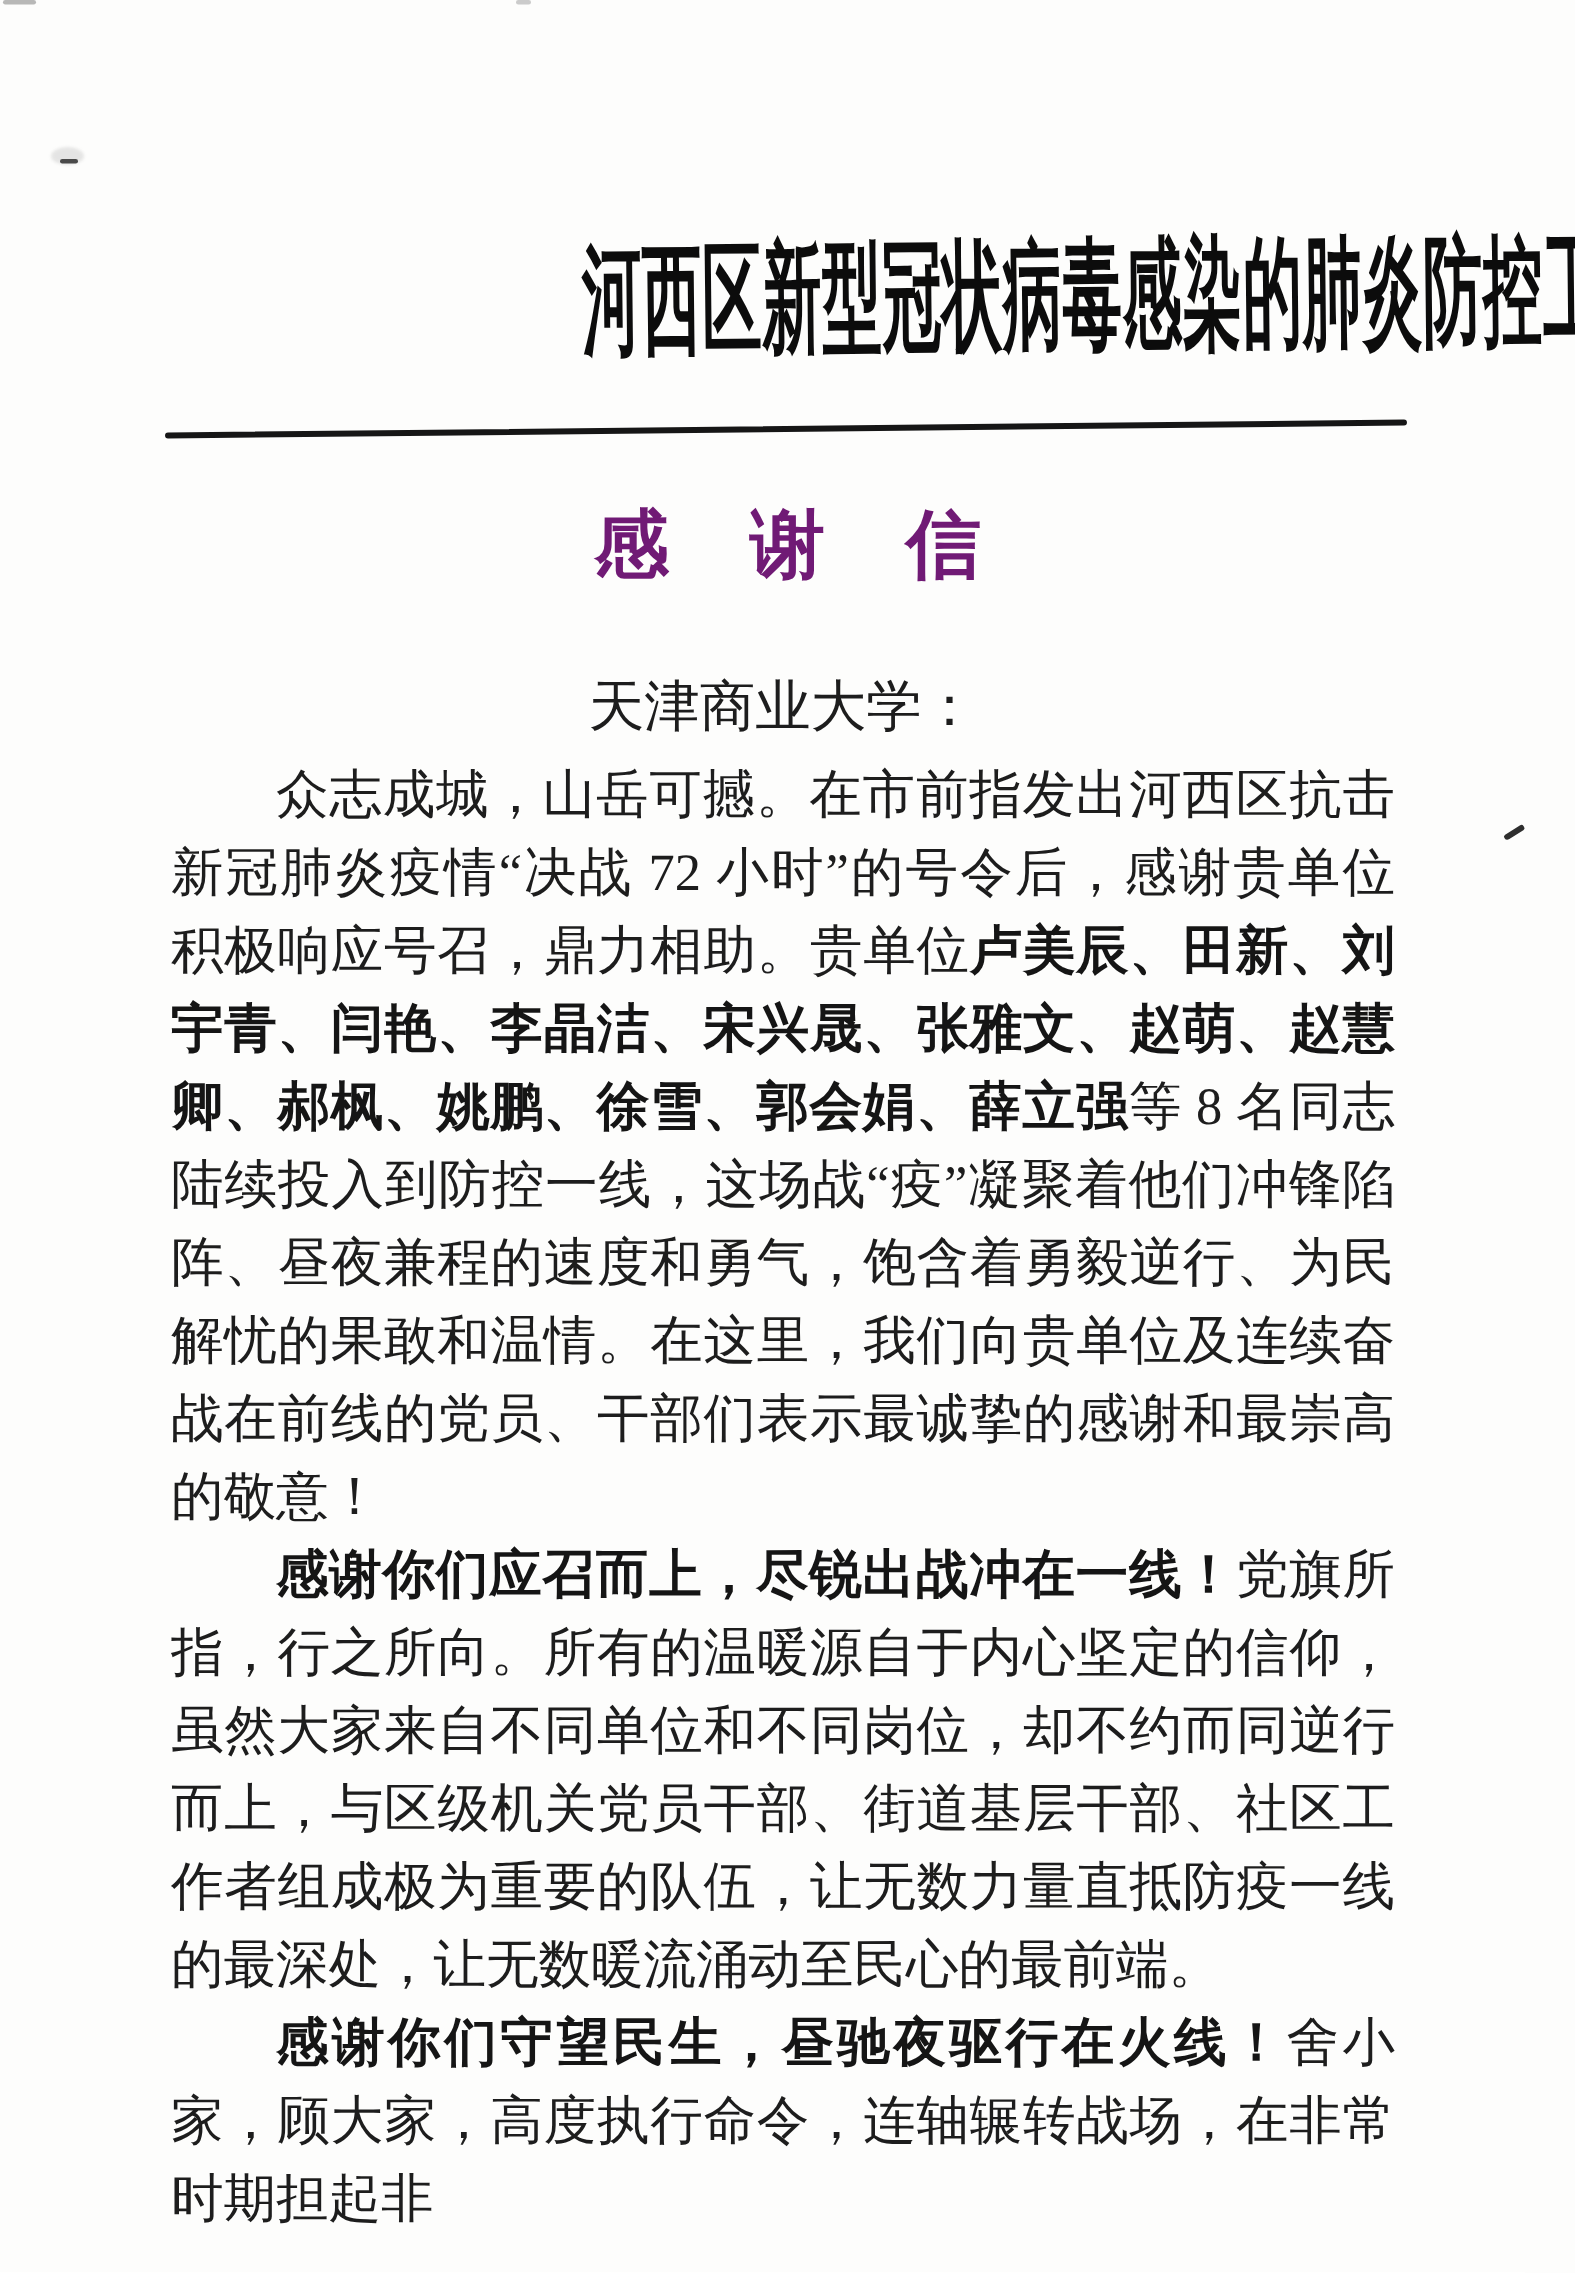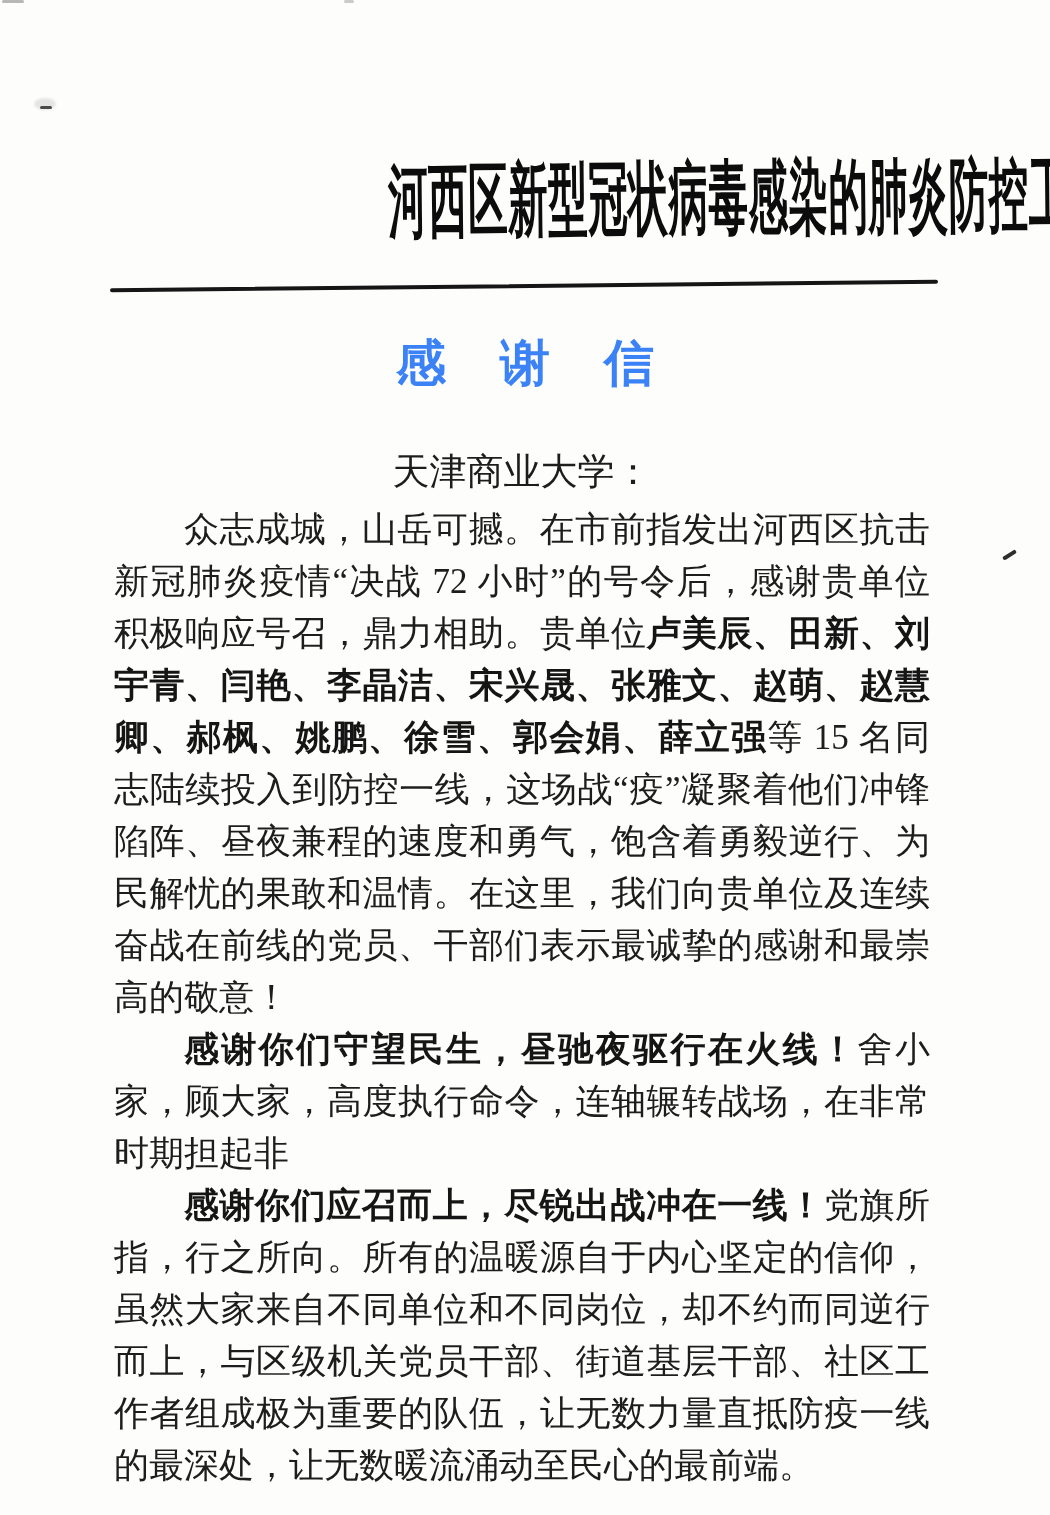--- a/index.html
+++ b/index.html
@@ -49,21 +49,21 @@
 
   
   .letter-title {
     position: absolute;
     top: 330px;
     left: 0;
     width: 100%;
     text-align: center;
     font-size: 50px;
     font-weight: bold;
-    color: #3b82f6;
+    color: #701a75;
     letter-spacing: 54px;
     text-indent: 54px;
     white-space: nowrap;
   }
 
   
   .letter-body {
     position: absolute;
     top: 446px;
     left: 114px;
@@ -110,19 +110,19 @@
   <div class="letterhead">
     <span class="letterhead-org">河西区新型冠状病毒感染的肺炎防控工作指挥部</span>
   </div>
   <div class="letterhead-rule"></div>
 
   <div class="letter-title">感谢信</div>
 
   <div class="letter-body">
     <p class="salutation">天津商业大学：</p>
     <div id="paragraphs">
-        <p class="para"><span class="seg-regular">众志成城，山岳可撼。在市前指发出河西区抗击新冠肺炎疫情“决战 72 小时”的号令后，感谢贵单位积极响应号召，鼎力相助。贵单位</span><span class="seg-bold">卢美辰、田新、刘宇青、闫艳、李晶洁、宋兴晟、张雅文、赵萌、赵慧卿、郝枫、姚鹏、徐雪、郭会娟、薛立强</span><span class="seg-regular">等 15 名同志陆续投入到防控一线，这场战“疫”凝聚着他们冲锋陷阵、昼夜兼程的速度和勇气，饱含着勇毅逆行、为民解忧的果敢和温情。在这里，我们向贵单位及连续奋战在前线的党员、干部们表示最诚挚的感谢和最崇高的敬意！</span></p>
+        <p class="para"><span class="seg-regular">众志成城，山岳可撼。在市前指发出河西区抗击新冠肺炎疫情“决战 72 小时”的号令后，感谢贵单位积极响应号召，鼎力相助。贵单位</span><span class="seg-bold">卢美辰、田新、刘宇青、闫艳、李晶洁、宋兴晟、张雅文、赵萌、赵慧卿、郝枫、姚鹏、徐雪、郭会娟、薛立强</span><span class="seg-regular">等 8 名同志陆续投入到防控一线，这场战“疫”凝聚着他们冲锋陷阵、昼夜兼程的速度和勇气，饱含着勇毅逆行、为民解忧的果敢和温情。在这里，我们向贵单位及连续奋战在前线的党员、干部们表示最诚挚的感谢和最崇高的敬意！</span></p>
+        <p class="para"><span class="seg-bold">感谢你们应召而上，尽锐出战冲在一线！</span><span class="seg-regular">党旗所指，行之所向。所有的温暖源自于内心坚定的信仰，虽然大家来自不同单位和不同岗位，却不约而同逆行而上，与区级机关党员干部、街道基层干部、社区工作者组成极为重要的队伍，让无数力量直抵防疫一线的最深处，让无数暖流涌动至民心的最前端。</span></p>
         <p class="para"><span class="seg-bold">感谢你们守望民生，昼驰夜驱行在火线！</span><span class="seg-regular">舍小家，顾大家，高度执行命令，连轴辗转战场，在非常时期担起非</span></p>
-        <p class="para"><span class="seg-bold">感谢你们应召而上，尽锐出战冲在一线！</span><span class="seg-regular">党旗所指，行之所向。所有的温暖源自于内心坚定的信仰，虽然大家来自不同单位和不同岗位，却不约而同逆行而上，与区级机关党员干部、街道基层干部、社区工作者组成极为重要的队伍，让无数力量直抵防疫一线的最深处，让无数暖流涌动至民心的最前端。</span></p>
       </div>
   </div>
 
 </div>
 
 </body></html>

